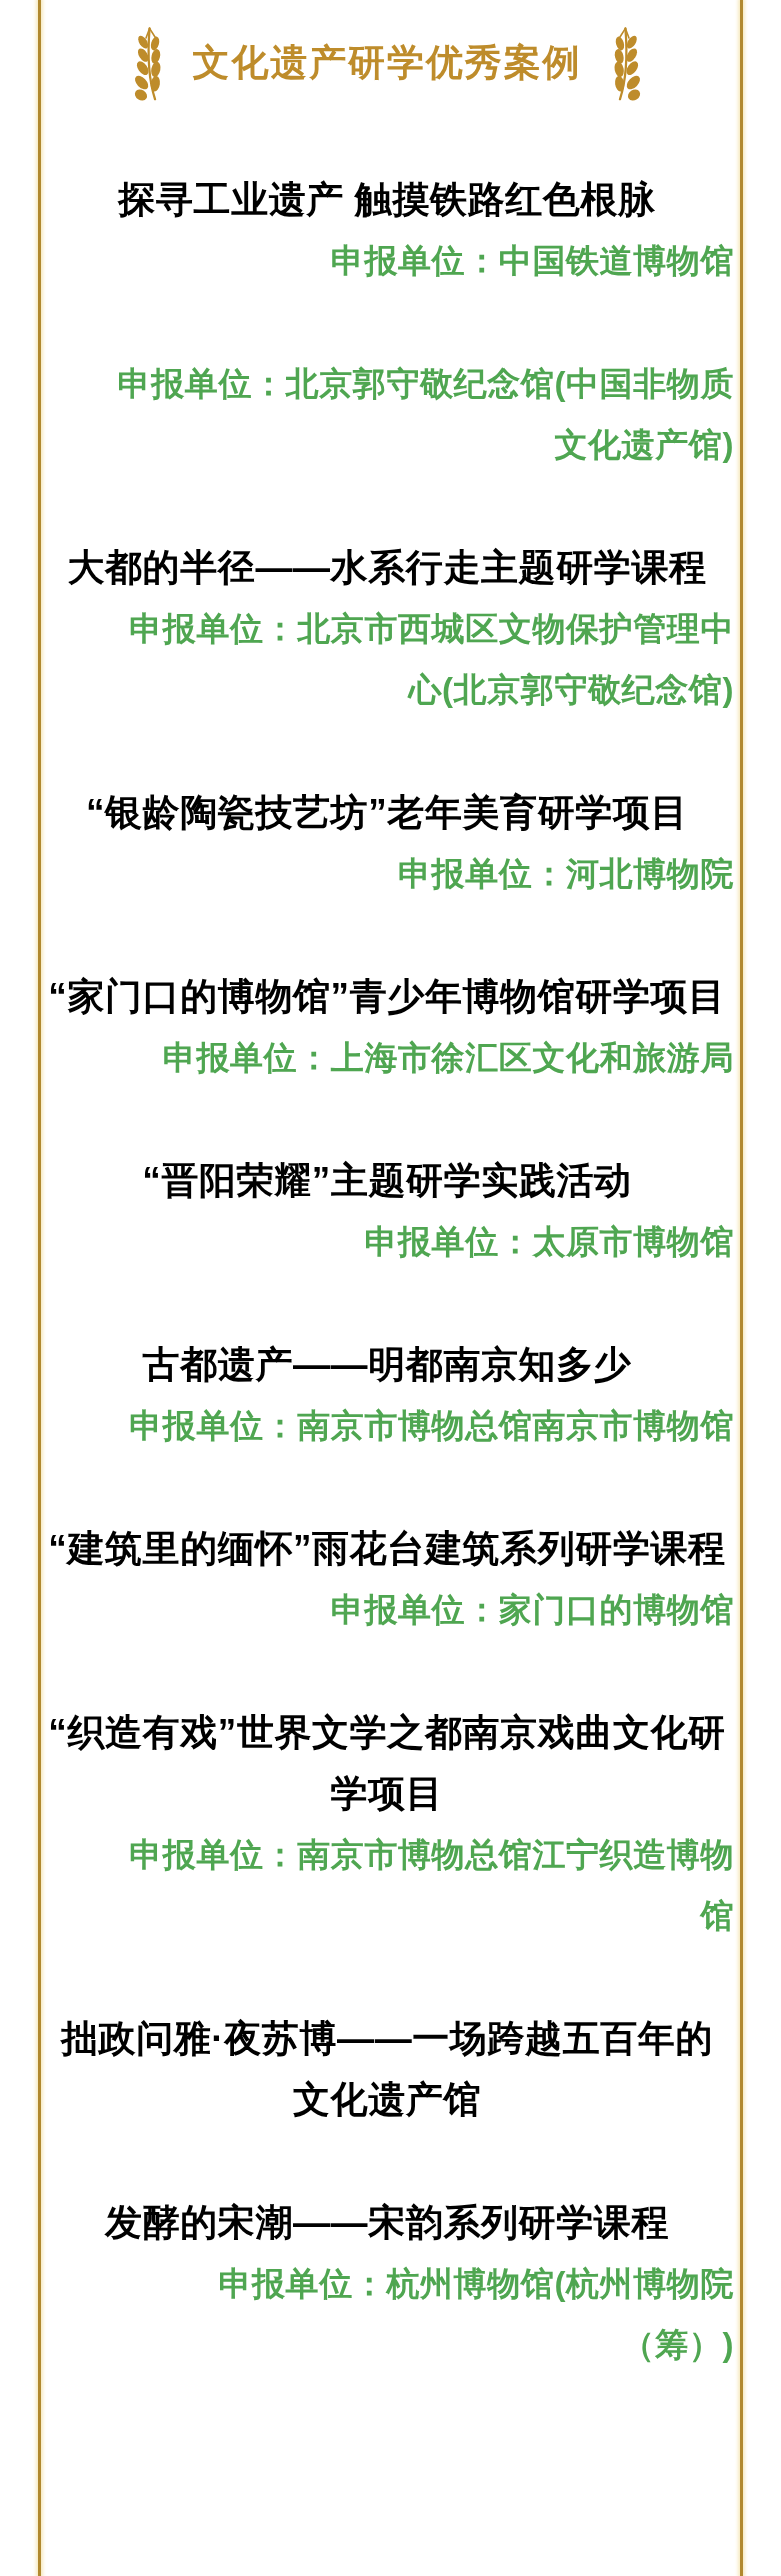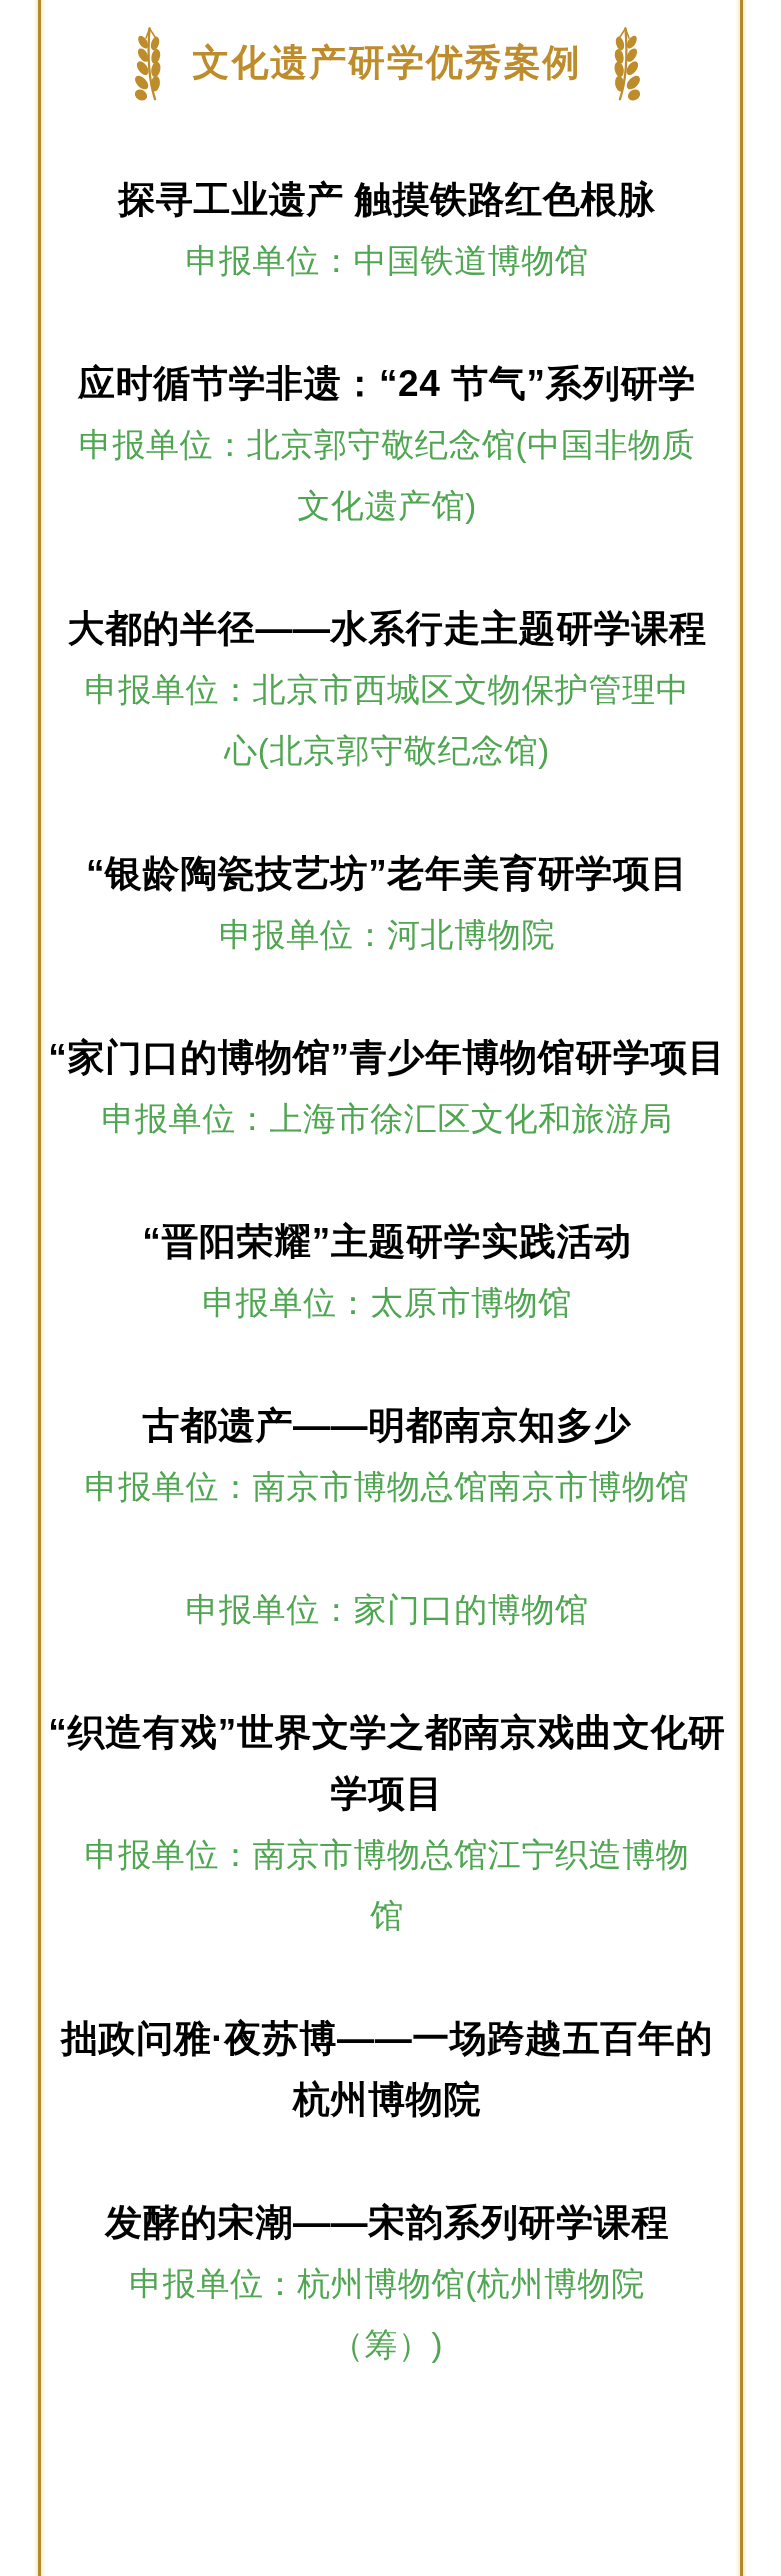--- a/index.html
+++ b/index.html
@@ -57,24 +57,25 @@
     color:var(--black);
     font-size:37px;
     font-weight:900;
     line-height:61px;
     letter-spacing:0.6px;
     white-space:nowrap;
   }
   .unit-line{
     color:var(--green);
     font-size:33px;
-    font-weight:400;
+    font-weight:700;
     line-height:61px;
     letter-spacing:0.6px;
     white-space:nowrap;
+    text-align:right;
   }
 </style>
 </head>
 <body>
 
 <div class="page">
 
   <div class="vline left"></div>
   <div class="vline right"></div>
 
@@ -117,21 +118,20 @@
         </g>
       </svg>
     </div>
 
     <div>
         <div class="entry">
           <div class="title-line">探寻工业遗产 触摸铁路红色根脉</div>
           <div class="unit-line">申报单位：中国铁道博物馆</div>
         </div>
         <div class="entry">
-          <div class="title-line">应时循节学非遗：“24 节气”系列研学</div>
           <div class="unit-line">申报单位：北京郭守敬纪念馆(中国非物质</div>
           <div class="unit-line">文化遗产馆)</div>
         </div>
         <div class="entry">
           <div class="title-line">大都的半径——水系行走主题研学课程</div>
           <div class="unit-line">申报单位：北京市西城区文物保护管理中</div>
           <div class="unit-line">心(北京郭守敬纪念馆)</div>
         </div>
         <div class="entry">
           <div class="title-line">“银龄陶瓷技艺坊”老年美育研学项目</div>
@@ -143,31 +143,32 @@
         </div>
         <div class="entry">
           <div class="title-line">“晋阳荣耀”主题研学实践活动</div>
           <div class="unit-line">申报单位：太原市博物馆</div>
         </div>
         <div class="entry">
           <div class="title-line">古都遗产——明都南京知多少</div>
           <div class="unit-line">申报单位：南京市博物总馆南京市博物馆</div>
         </div>
         <div class="entry">
+          <div class="title-line">“建筑里的缅怀”雨花台建筑系列研学课程</div>
           <div class="unit-line">申报单位：家门口的博物馆</div>
         </div>
         <div class="entry">
           <div class="title-line">“织造有戏”世界文学之都南京戏曲文化研</div>
           <div class="title-line">学项目</div>
           <div class="unit-line">申报单位：南京市博物总馆江宁织造博物</div>
           <div class="unit-line">馆</div>
         </div>
         <div class="entry">
           <div class="title-line">拙政问雅·夜苏博——一场跨越五百年的</div>
-          <div class="title-line">杭州博物院</div>
+          <div class="title-line">文化遗产馆</div>
         </div>
         <div class="entry">
           <div class="title-line">发酵的宋潮——宋韵系列研学课程</div>
           <div class="unit-line">申报单位：杭州博物馆(杭州博物院</div>
           <div class="unit-line">（筹）)</div>
         </div>
       </div>
 
   </div>
 </div>

